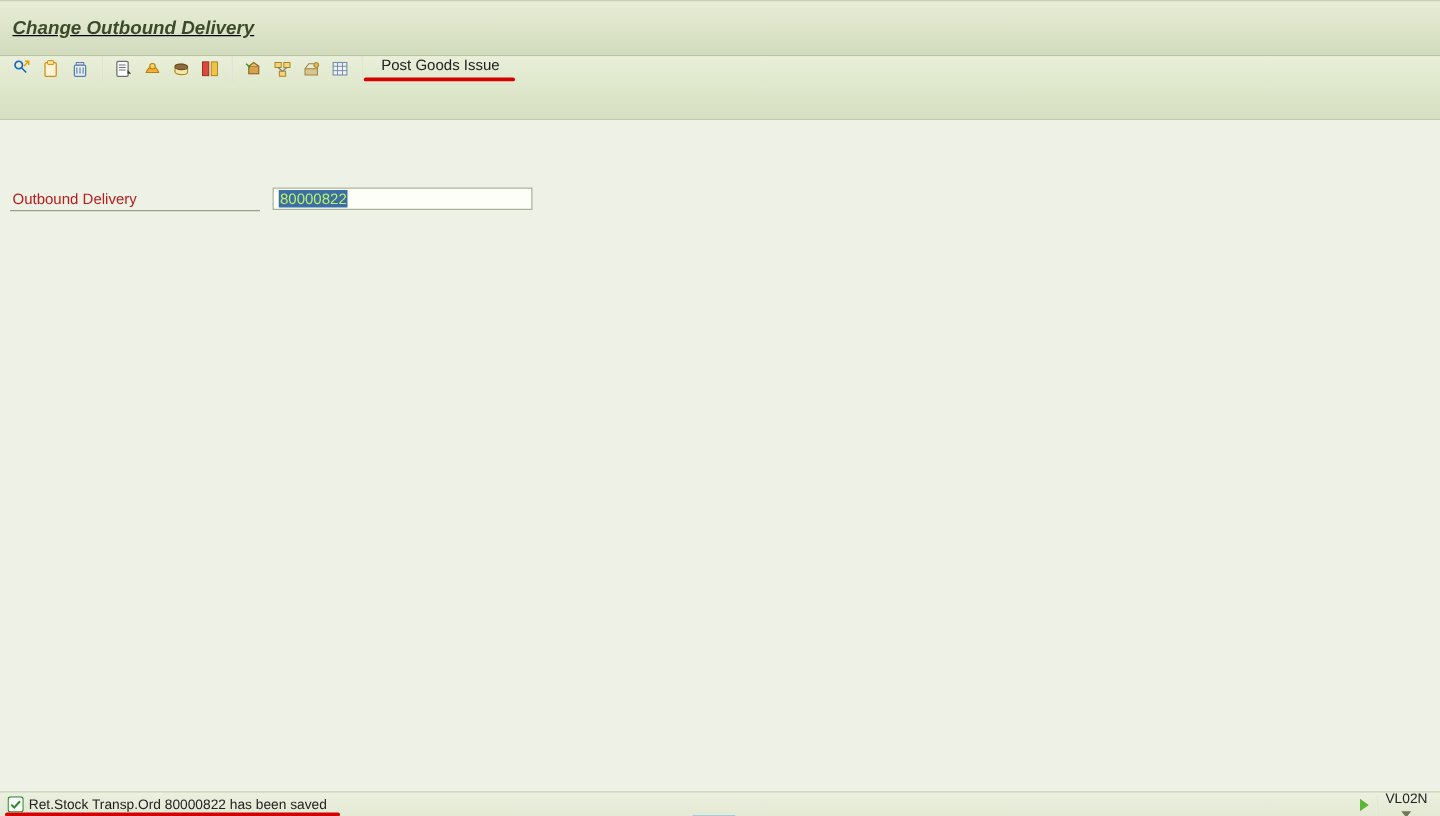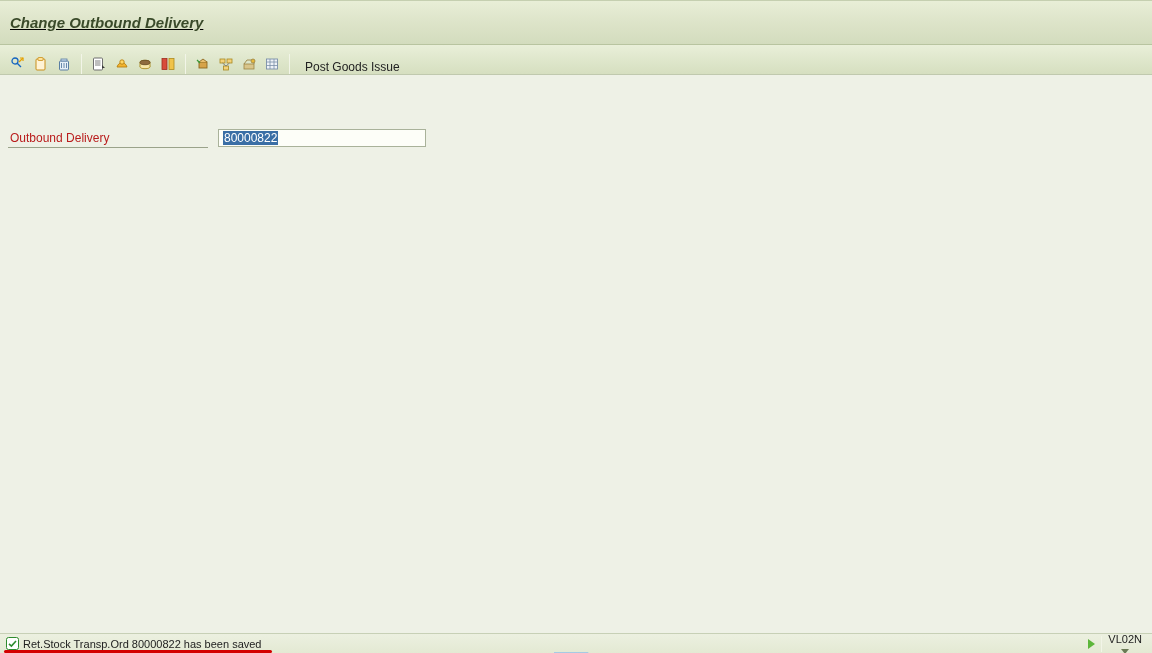--- a/index.html
+++ b/index.html
@@ -8,24 +8,24 @@
     height: 45px;
     background: linear-gradient(to bottom, #e8eed7 0%, #dde4c9 50%, #d3dcbe 100%);
     border-top: 1px solid #c5cfb0;
     border-bottom: 1px solid #b8c4a0;
     display: flex; align-items: center;
     padding: 0 10px;
     text-decoration: underline;
   }
   .titlebar .title { font-weight: bold; font-style: italic; color: #3a4a2a; font-size: 15px; }
   .toolbar {
-    height: 30px;
+    height: 51px;
     background: linear-gradient(to bottom, #e9efd9 0%, #dfe7cc 50%, #d6dfc0 100%);
     border-bottom: 1px solid #c0c9ae;
-    display: flex; align-items: flex-end;
+    display: flex; align-items: flex-start;
     padding: 0 8px;
     gap: 3px;
   }
   .tb-btn {
     width: 20px; height: 20px;
     display: flex; align-items: center; justify-content: center;
     cursor: pointer;
     border-radius: 2px;
   }
   .sep {
@@ -80,21 +80,21 @@
     padding: 1px 4px;
     font-family: Arial, sans-serif;
     font-size: 12px;
     color: #111;
   }
   .field-input.selected {
     background: #fdfef8;
   }
   .field-input .sel {
     background: #3a6ea5;
-    color: #ffffff;
+    color: #bef264;
     padding: 0 1px;
   }
   .label-underline {
     position: absolute;
     left: 8px; top: 72px;
     width: 200px;
     height: 1px;
     background: #9aa38a;
   }
   .statusbar {

